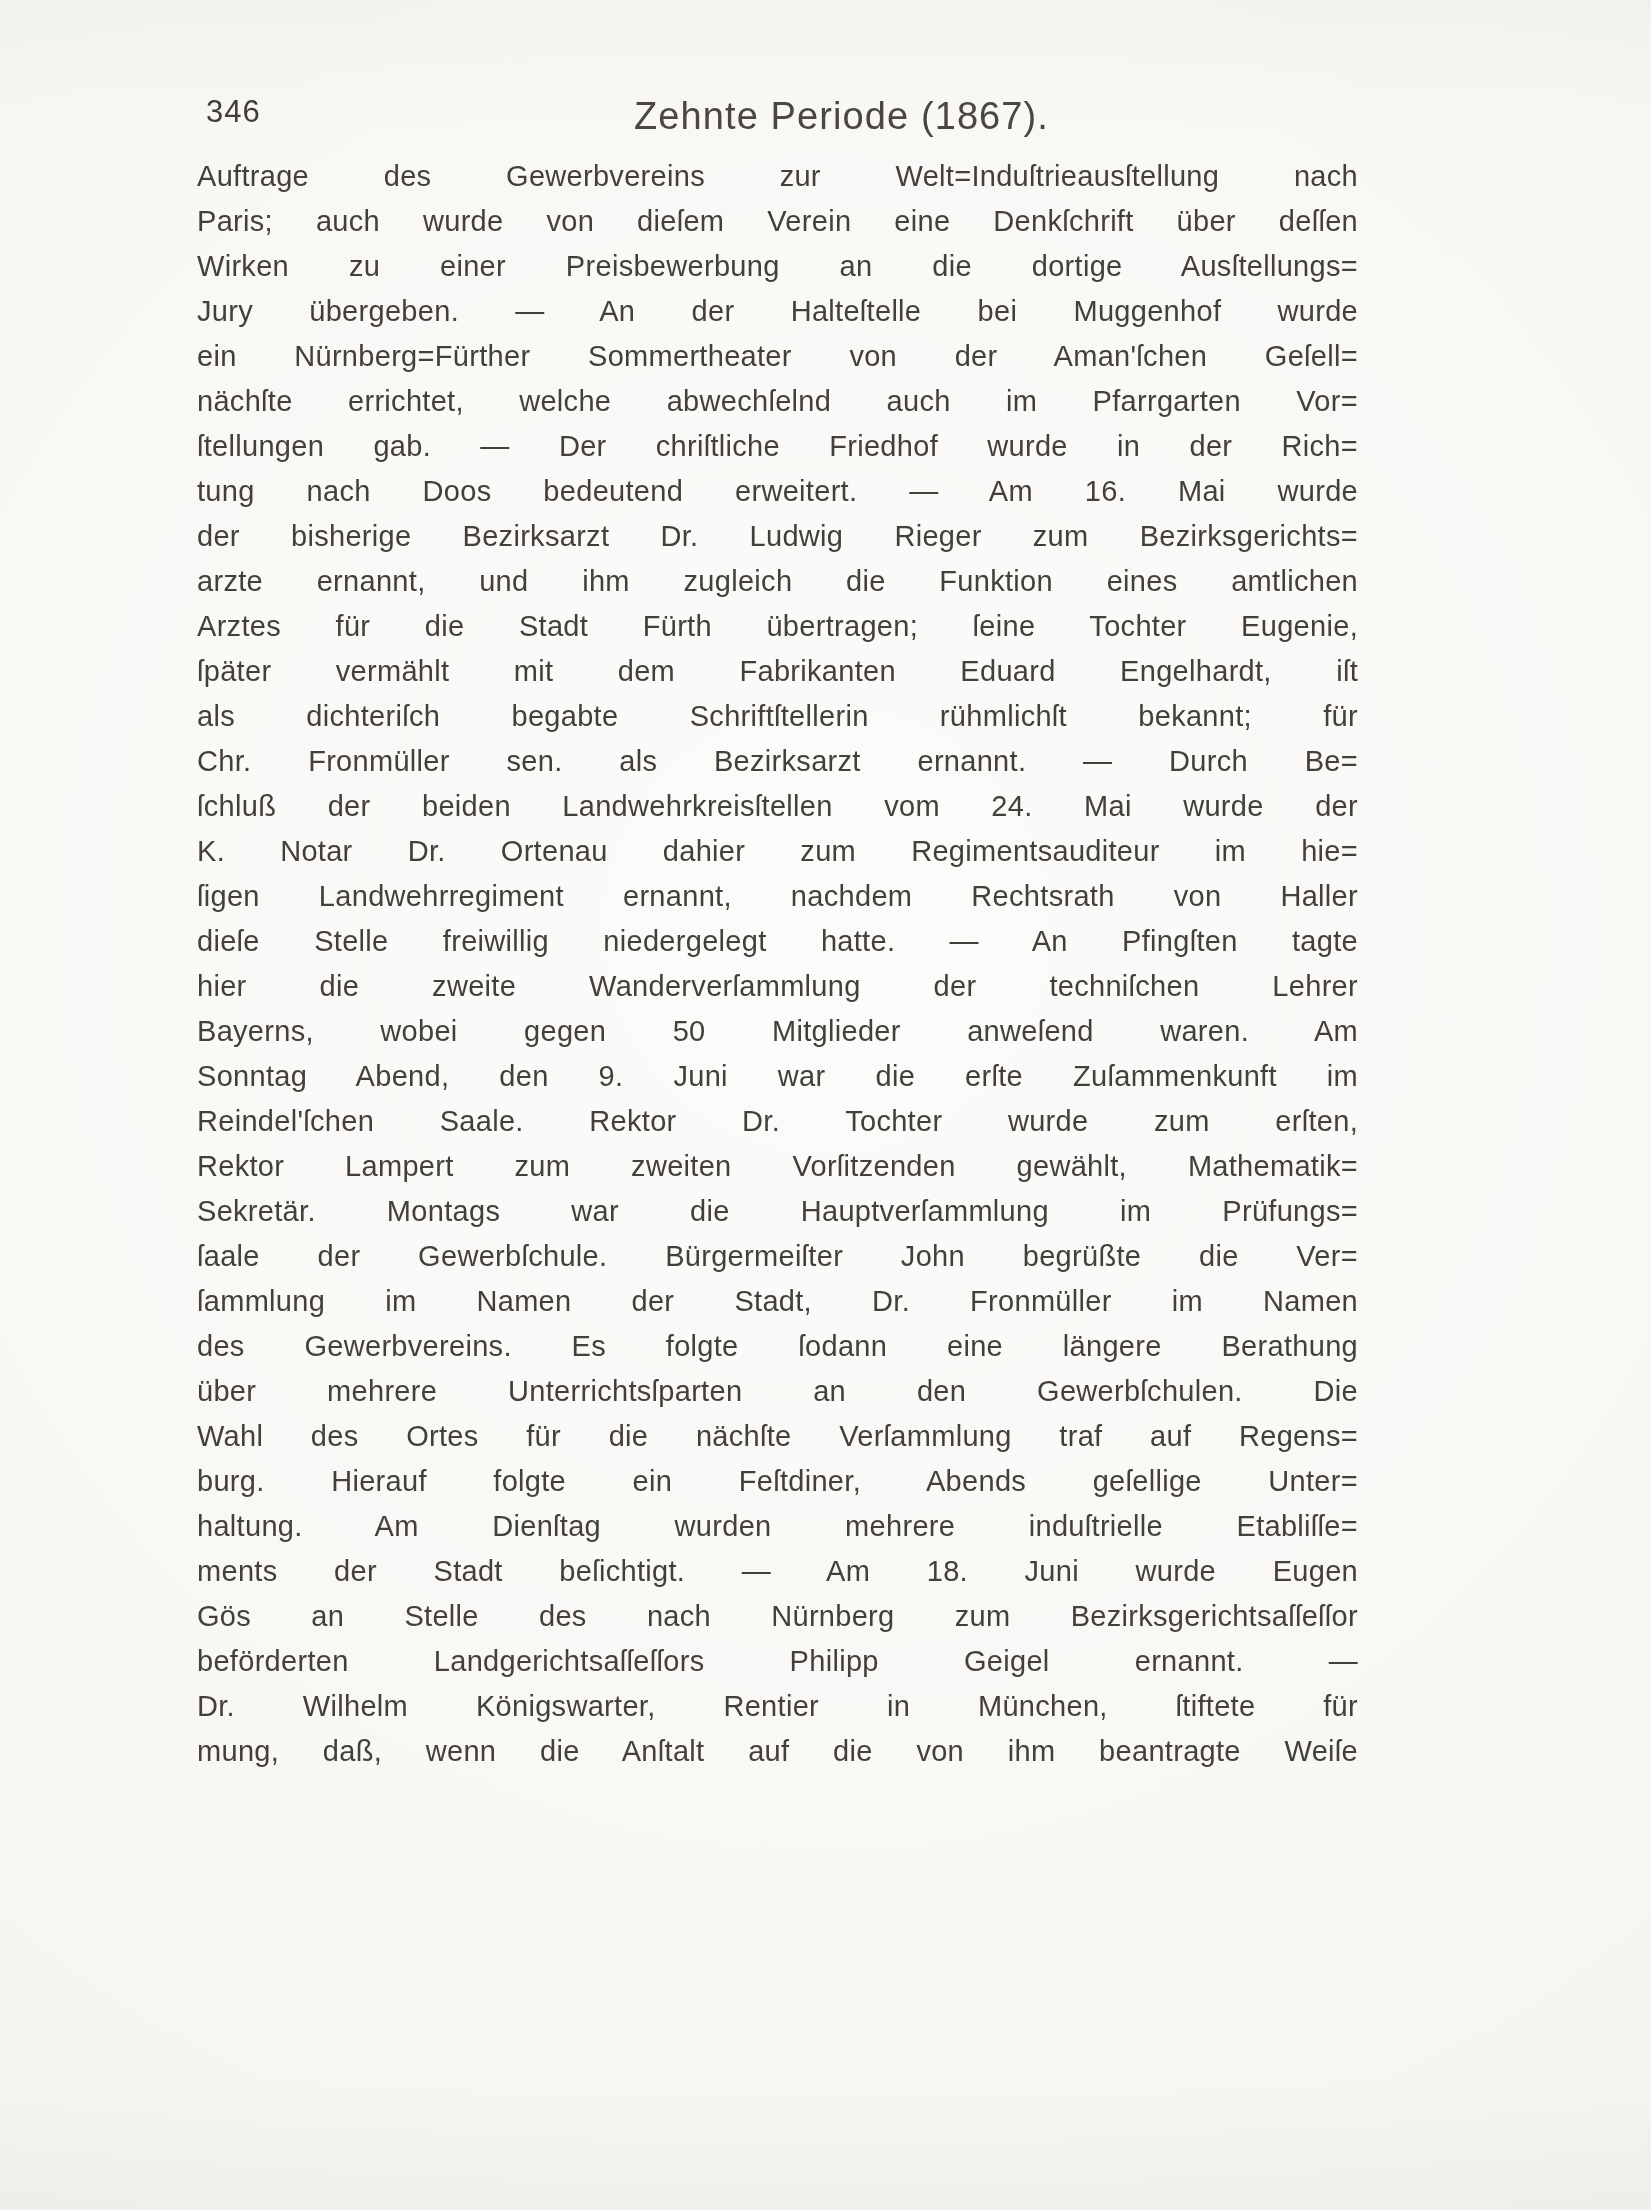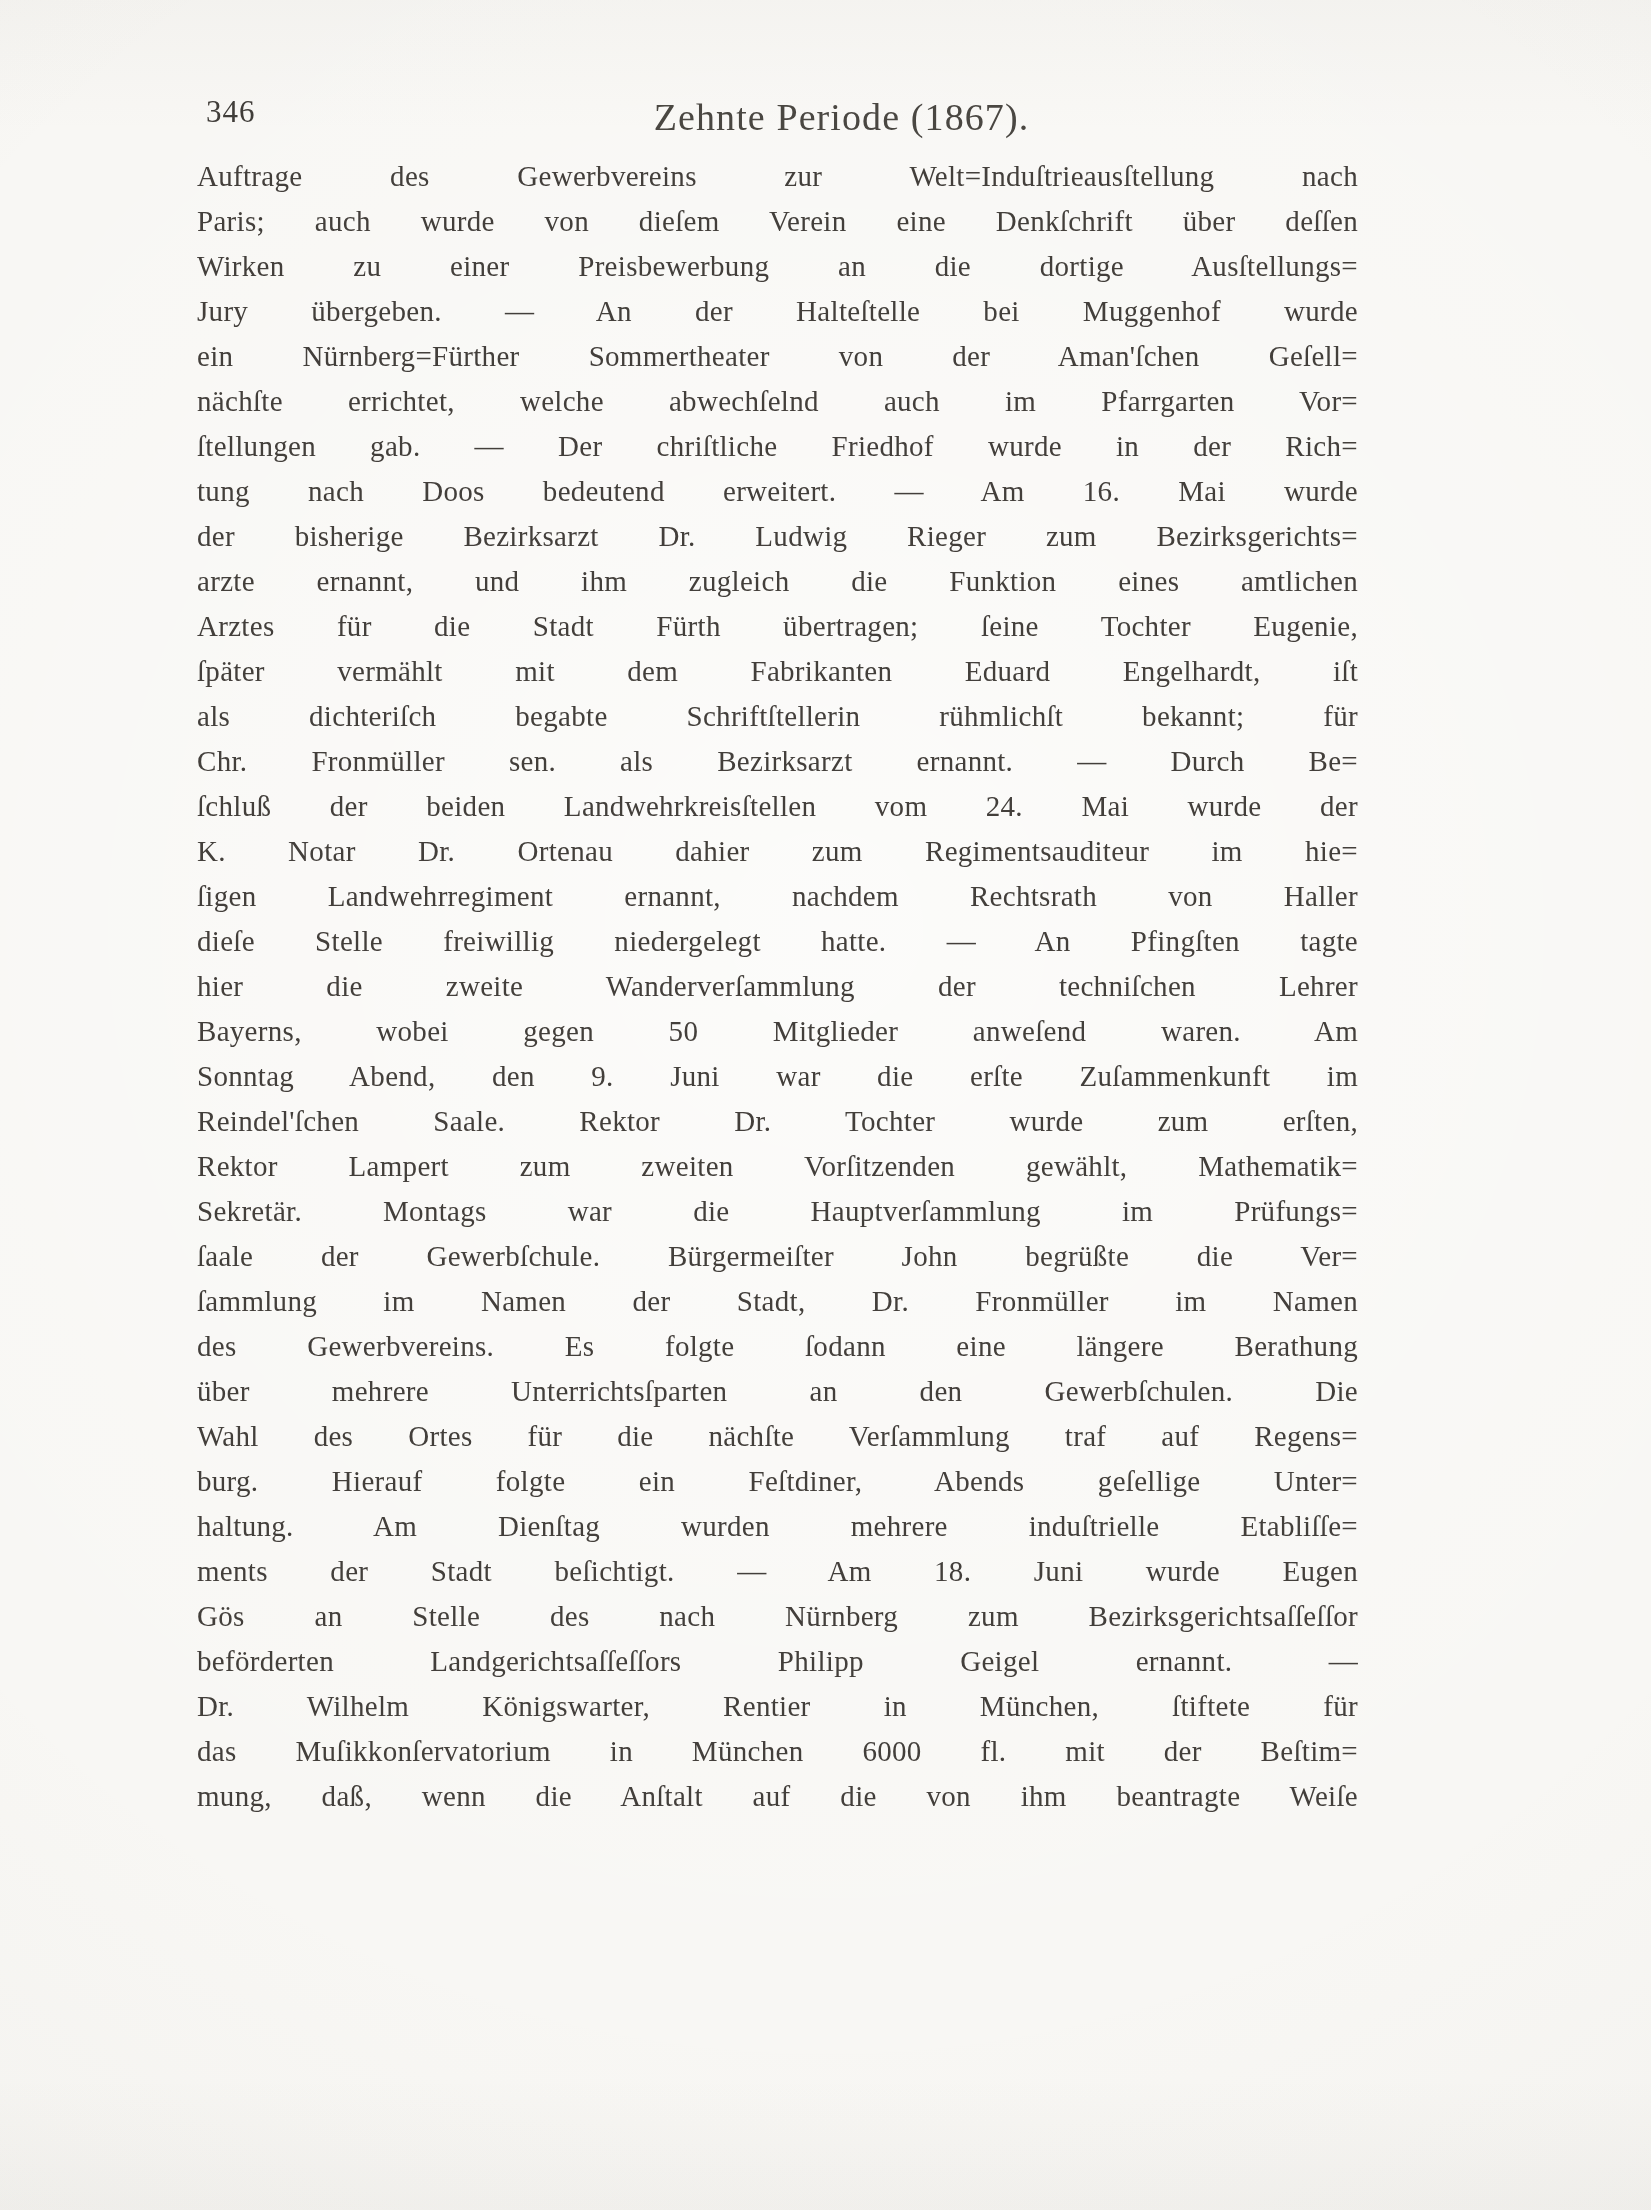--- a/index.html
+++ b/index.html
@@ -10,21 +10,21 @@
   .page {
     position: relative;
     width: 1652px;
     height: 2211px;
     margin: 0 auto;
     background-color: #f8f7f4;
     background-image:
       radial-gradient(ellipse 120% 90% at 50% 42%, rgba(255,255,255,0.55) 0%, rgba(255,255,255,0) 55%, rgba(120,115,105,0.06) 100%),
       linear-gradient(180deg, rgba(130,125,115,0.04) 0%, rgba(255,255,255,0) 6%, rgba(255,255,255,0) 94%, rgba(130,125,115,0.05) 100%);
     overflow: hidden;
-    font-family: Liberation Serif, serif;
+    font-family: Liberation Sans, sans-serif;
     color: #44413d;
   }
   .header {
     position: absolute;
     left: 206px;
     top: 94px;
     width: 1161px;
     height: 44px;
   }
   .page-number {
@@ -99,17 +99,16 @@
     <div class="line">ſammlung im Namen der Stadt, Dr. Fronmüller im Namen</div>
     <div class="line">des Gewerbvereins. Es folgte ſodann eine längere Berathung</div>
     <div class="line">über mehrere Unterrichtsſparten an den Gewerbſchulen. Die</div>
     <div class="line">Wahl des Ortes für die nächſte Verſammlung traf auf Regens=</div>
     <div class="line">burg. Hierauf folgte ein Feſtdiner, Abends geſellige Unter=</div>
     <div class="line">haltung. Am Dienſtag wurden mehrere induſtrielle Etabliſſe=</div>
     <div class="line">ments der Stadt beſichtigt. — Am 18. Juni wurde Eugen</div>
     <div class="line">Gös an Stelle des nach Nürnberg zum Bezirksgerichtsaſſeſſor</div>
     <div class="line">beförderten Landgerichtsaſſeſſors Philipp Geigel ernannt. —</div>
     <div class="line">Dr. Wilhelm Königswarter, Rentier in München, ſtiftete für</div>
-    <div class="line">das Muſikkonſervatorium in München 6000 fl. mit der Beſtim=</div>
     <div class="line">mung, daß, wenn die Anſtalt auf die von ihm beantragte Weiſe</div>
   </div>
 </div>
 
 
 </body></html>

